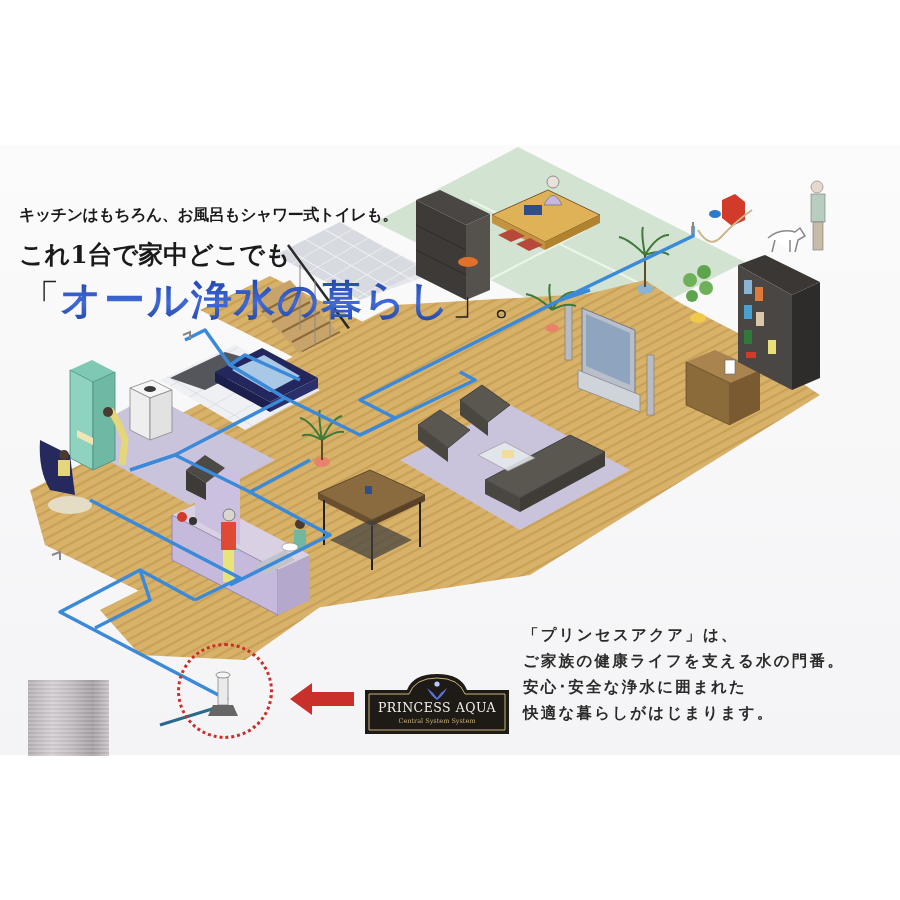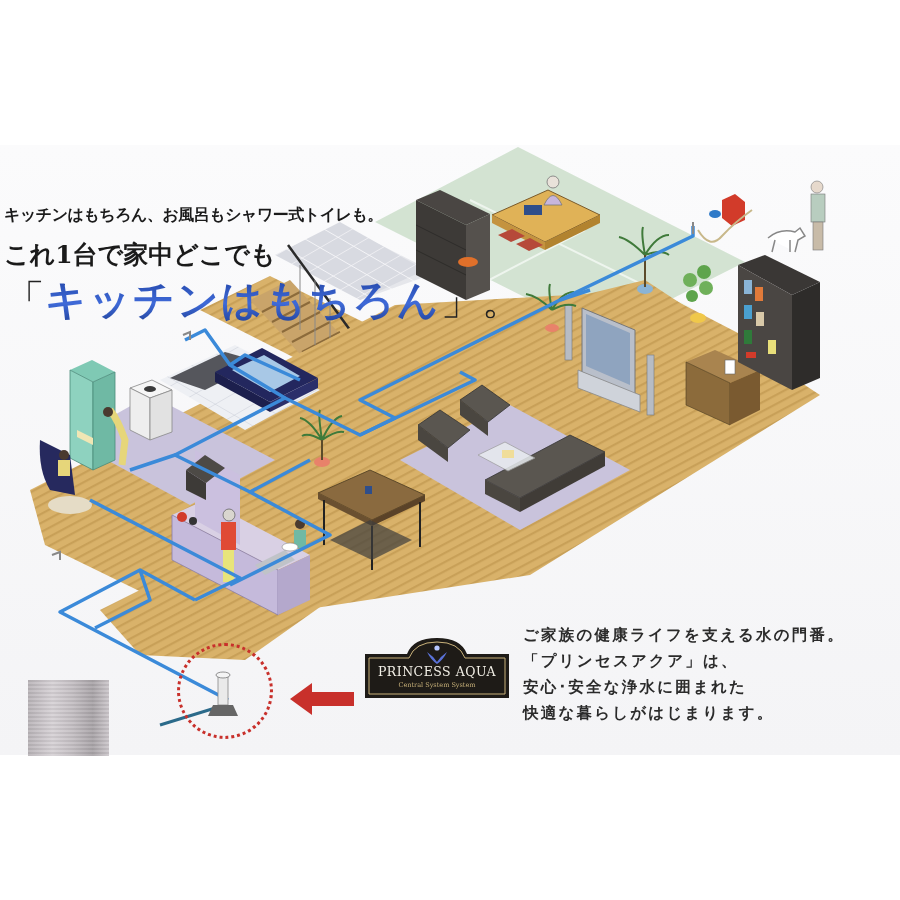--- a/index.html
+++ b/index.html
@@ -1,26 +1,26 @@
 <!DOCTYPE html>
 <html><head>
 <meta charset="utf-8">
 <style>
   html, body { margin:0; padding:0; background:#ffffff; }
   body { width:900px; height:900px; position:relative; overflow:hidden; font-family:"DejaVu Sans", sans-serif; }
   .poster { position:absolute; left:0; top:145px; width:900px; height:610px; background:linear-gradient(180deg,#fbfbfc 0%,#f4f4f6 100%); }
   .scene { position:absolute; left:0; top:0; width:900px; height:900px; }
-  .headline { position:absolute; left:4px; top:205px; color:#1a1a1a; }
+  .headline { position:absolute; left:19px; top:205px; color:#1a1a1a; }
   .headline .sub { font-size:16px; font-weight:bold; letter-spacing:-0.5px; white-space:nowrap; font-family:"DejaVu Serif", serif; }
   .headline .line2 { font-size:25px; font-weight:bold; margin-top:12px; white-space:nowrap; font-family:"DejaVu Serif", serif; }
   .headline .main { font-size:41px; font-weight:bold; margin-top:2px; white-space:nowrap; font-family:"DejaVu Serif", serif; display:flex; align-items:flex-end; }
   .headline .main .q { color:#222; font-weight:normal; }
   .headline .main .em { background:linear-gradient(180deg,#1d3f9e 0%,#3f6ad8 55%,#1b3b8f 100%); -webkit-background-clip:text; background-clip:text; color:transparent; letter-spacing:2px; }
   .desc { position:absolute; left:523px; top:622px; font-size:15.5px; font-weight:bold; color:#2b2b2b; line-height:26px; letter-spacing:2.2px; white-space:nowrap; }
-  .logo { position:absolute; left:363px; top:636px; width:148px; height:64px; }
+  .logo { position:absolute; left:363px; top:672px; width:148px; height:64px; }
   .logo-name { position:absolute; left:0; top:28px; width:148px; text-align:center; font-family:"DejaVu Serif", serif; font-size:12.5px; color:#f2efe6; letter-spacing:0.5px; }
   .logo-sub { position:absolute; left:0; top:45px; width:148px; text-align:center; font-family:"DejaVu Serif", serif; font-size:6.5px; color:#c9b27a; }
   .arrow { position:absolute; left:290px; top:683px; width:64px; height:32px; }
   .filter-sample { position:absolute; left:28px; top:680px; width:81px; height:76px; background:linear-gradient(90deg,#b9b4b8 0%,#d7d2d6 30%,#c4bfc3 55%,#a9a4a8 80%,#cdc8cc 100%); }
   .filter-sample:after { content:""; position:absolute; inset:0; background:repeating-linear-gradient(0deg, rgba(255,255,255,0.08) 0 2px, rgba(0,0,0,0.05) 2px 4px); }
   .target-circle { position:absolute; left:177px; top:643px; width:96px; height:96px; border:3px dotted #c8302b; border-radius:50%; box-sizing:border-box; }
 </style>
 </head>
 <body>
 
@@ -249,21 +249,21 @@
     <ellipse cx="223" cy="675" rx="7" ry="3" fill="#f4f4f4" stroke="#777" stroke-width="0.8"></ellipse>
     <polygon points="213,705 233,705 238,716 208,716" fill="#666"></polygon>
   </g>
 </svg>
 
 <div class="headline">
   <div class="sub">キッチンはもちろん、お風呂もシャワー式トイレも。</div>
   <div class="line2">これ1台で家中どこでも</div>
   <div class="main">
     <span class="q">「</span>
-    <span class="em">キッチンはもちろん</span>
+    <span class="em">オール浄水の暮らし</span>
     <span class="q">」。</span>
   </div>
 </div>
 
 <div class="filter-sample"></div>
 <div class="target-circle"></div>
 
 <svg class="arrow" viewBox="0 0 64 32">
   <polygon points="0,16 22,0 22,9 64,9 64,23 22,23 22,32" fill="#c8302b"></polygon>
 </svg>
@@ -275,17 +275,17 @@
     <g>
       <circle cx="74" cy="12" r="2.6" fill="#b8c8ff"></circle>
       <path d="M64 16 Q70 20 74 26 Q78 20 84 16 Q80 24 74 28 Q68 24 64 16 Z" fill="#5a72d8"></path>
     </g>
   </svg>
   <div class="logo-name">PRINCESS AQUA</div>
   <div class="logo-sub">Central System System</div>
 </div>
 
 <div class="desc">
+  <div>「プリンセスアクア」は、</div>
   <div>ご家族の健康ライフを支える水の門番。</div>
-  <div>「プリンセスアクア」は、</div>
   <div>安心･安全な浄水に囲まれた</div>
   <div>快適な暮らしがはじまります。</div>
 </div>
 
 </body></html>

